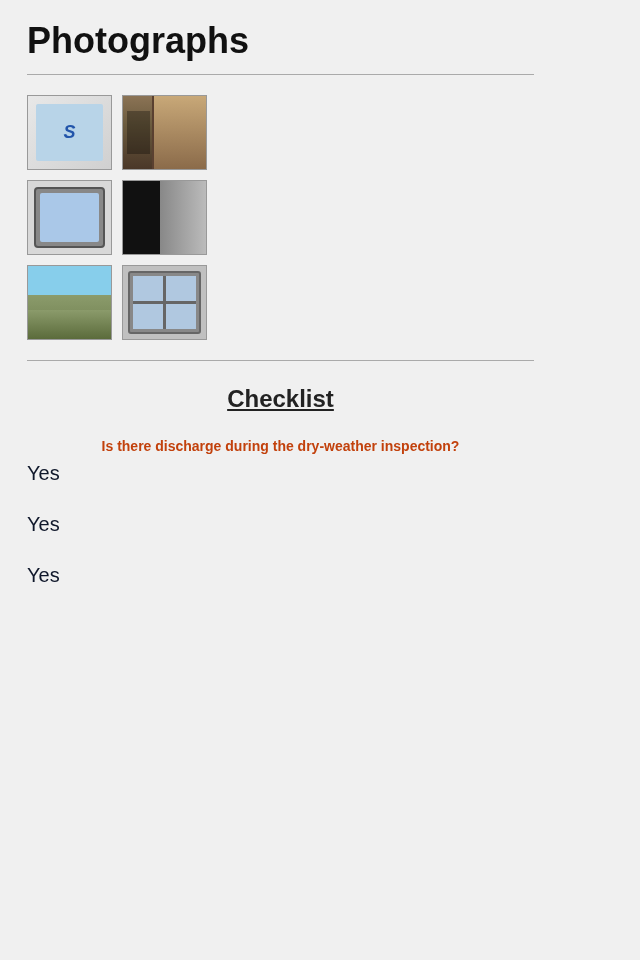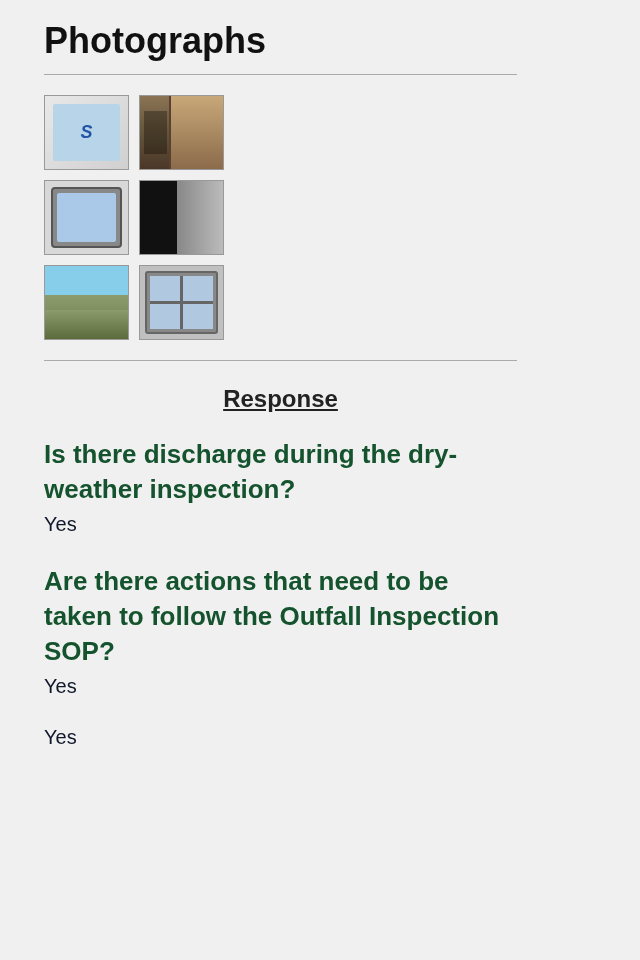--- a/index.html
+++ b/index.html
@@ -12,21 +12,21 @@
       width: 640px;
       min-height: 960px;
       background-color: #f0f0f0;
       font-family: -apple-system, BlinkMacSystemFont, 'Helvetica Neue', Arial, sans-serif;
       color: #222;
     }
 
     .page-container {
       width: 561px;
       min-height: 960px;
-      padding: 20px 44px;
+      padding: 20px 27px;
     }
 
     .section-title {
       font-size: 36px;
       font-weight: bold;
       color: #111;
       margin-bottom: 12px;
     }
 
     .divider {
@@ -182,25 +182,26 @@
       text-decoration: underline;
       text-align: center;
       margin-bottom: 24px;
     }
 
     .checklist-item {
       margin-bottom: 28px;
     }
 
     .checklist-question {
-      font-size: 26px;
+      font-size: 14px;
       font-weight: bold;
       line-height: 1.35;
       margin-bottom: 6px;
-      color: #14532d;
+      color: #c2410c;
+      text-align: center;
     }
 
     .checklist-answer {
       font-size: 20px;
       color: #0f172a;
       font-weight: normal;
     }
   </style>
 </head>
 <body>
@@ -221,29 +222,28 @@
       <div class="photo-thumb photo-4" title="Dark room door photo"></div>
     </div>
     <div class="photo-row">
       <div class="photo-thumb photo-5" title="Outdoor landscape photo"></div>
       <div class="photo-thumb photo-6" title="Tablet grid photo"></div>
     </div>
   </div>
 
   <hr class="checklist-divider">
 
-  <h2 class="checklist-title">Response</h2>
+  <h2 class="checklist-title">Checklist</h2>
 
   <div class="checklist-item">
     <div class="checklist-question">Is there discharge during the dry-weather inspection?</div>
     <div class="checklist-answer">Yes</div>
   </div>
 
   <div class="checklist-item">
-    <div class="checklist-question">Are there actions that need to be taken to follow the Outfall Inspection SOP?</div>
     <div class="checklist-answer">Yes</div>
   </div>
 
   <div class="checklist-item">
     <div class="checklist-answer">Yes</div>
   </div>
 
 </div>
 
 </body></html>

